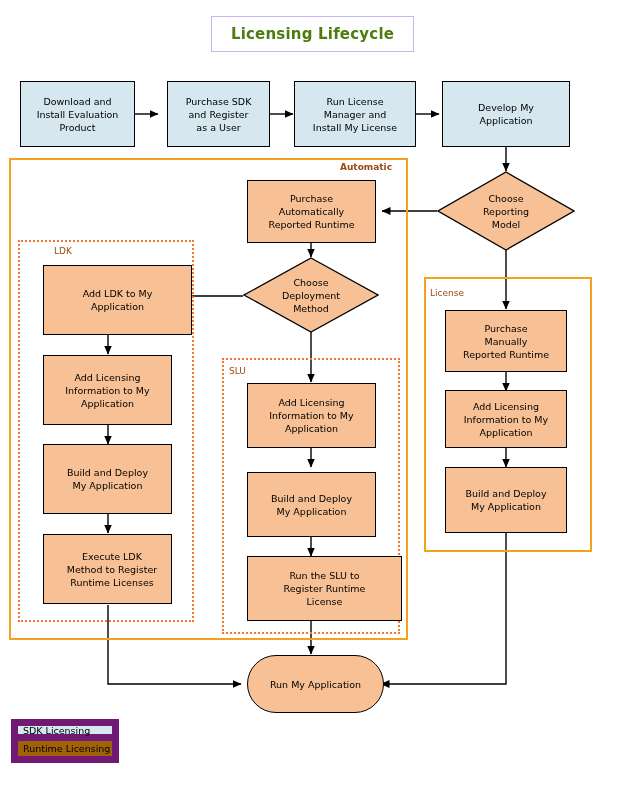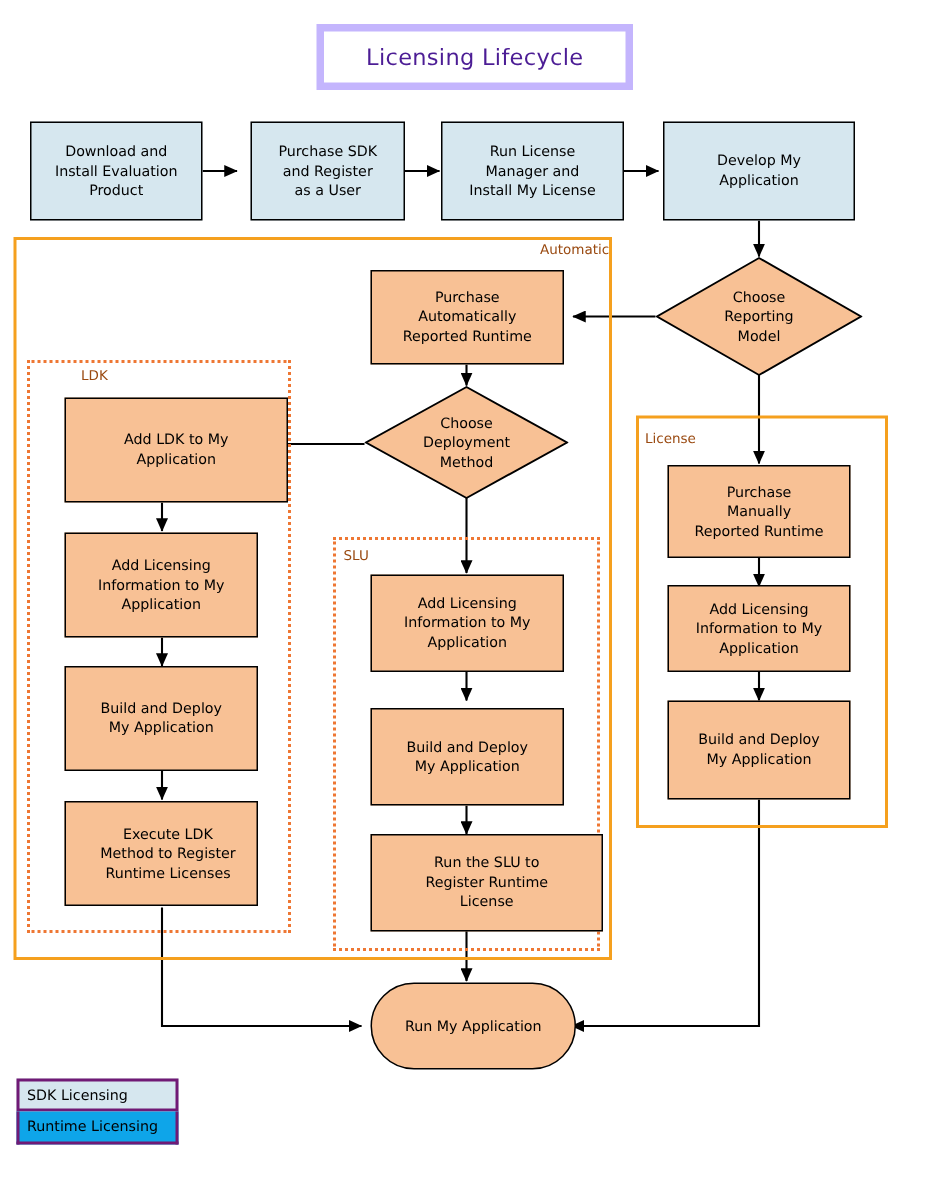--- a/index.html
+++ b/index.html
@@ -16,26 +16,27 @@
     width: 624px;
     height: 790px;
     background: #ffffff;
     overflow: hidden;
   }
   
   .title-box {
     position: absolute;
     left: 211px; top: 16px;
     width: 201px; height: 34px;
-    border: 5px solid #c4b5fd;
+    border: 1px solid #c4b5fd;
     background: #ffffff;
     display: flex; align-items: center; justify-content: center;
     font-size: 15px;
-    color: #4c1d95;
+    color: #4d7c0f;
     letter-spacing: .2px;
+    font-weight: bold;
   }
   
   .node {
     position: absolute;
     border: 1px solid #000000;
     box-sizing: border-box;
     display: flex;
     align-items: center;
     justify-content: center;
     text-align: center;
@@ -91,21 +92,21 @@
     width: 624px; height: 790px;
     pointer-events: none;
   }
   
   .legend {
     position: absolute;
     left: 11px; top: 719px;
     width: 108px;
   }
   .legend-row {
-    border: 2px solid #701a75;
+    border: 7px solid #701a75;
     box-sizing: border-box;
     height: 22px;
     display: flex;
     align-items: center;
     padding-left: 5px;
     font-size: 9.5px;
     color: #000000;
   }
   .legend-row + .legend-row { border-top: none; }
 </style>
@@ -149,21 +150,21 @@
       <line x1="311" y1="620" x2="311" y2="654" marker-end="url(#ah)"></line>
 
       <line x1="506" y1="372" x2="506" y2="391" marker-end="url(#ah)"></line>
       <line x1="506" y1="448" x2="506" y2="467" marker-end="url(#ah)"></line>
 
       <path d="M506,533 L506,684 L381,684" marker-end="url(#ah)"></path>
     </g>
   </svg>
 
   <div class="group-solid" style="left:9px; top:158px; width:399px; height:482px;"></div>
-  <div class="group-label" style="left:360px; top:162px;">Automatic</div>
+  <div class="group-label" style="left:340px; top:162px;font-weight:bold;">Automatic</div>
 
   <div class="group-solid" style="left:424px; top:277px; width:168px; height:275px;"></div>
   <div class="group-label" style="left:430px; top:288px;">License</div>
 
   <div class="group-dotted" style="left:18px; top:240px; width:176px; height:382px;"></div>
   <div class="group-label" style="left:24px; top:246px;padding-left:30px;">LDK</div>
 
   <div class="group-dotted" style="left:222px; top:358px; width:178px; height:276px;"></div>
   <div class="group-label" style="left:229px; top:366px;">SLU</div>
 
@@ -231,18 +232,18 @@
 Application</div>
   <div class="node rt" style="left:445px; top:467px; width:122px; height:66px;">Build and Deploy
 My Application</div>
 
   <div class="node rt" style="left:247px; top:655px; width:137px; height:58px;border-radius:29px;">Run My Application</div>
 
   <div class="legend">
     <div class="legend-row" style="background:#d6e7ef;">
       <span>SDK Licensing</span>
     </div>
-    <div class="legend-row" style="background:#0ea5e9;align-items:center;">
+    <div class="legend-row" style="background:#a16207;align-items:center;">
       <span>Runtime Licensing</span>
     </div>
   </div>
 
 </div>
 
 </body></html>

